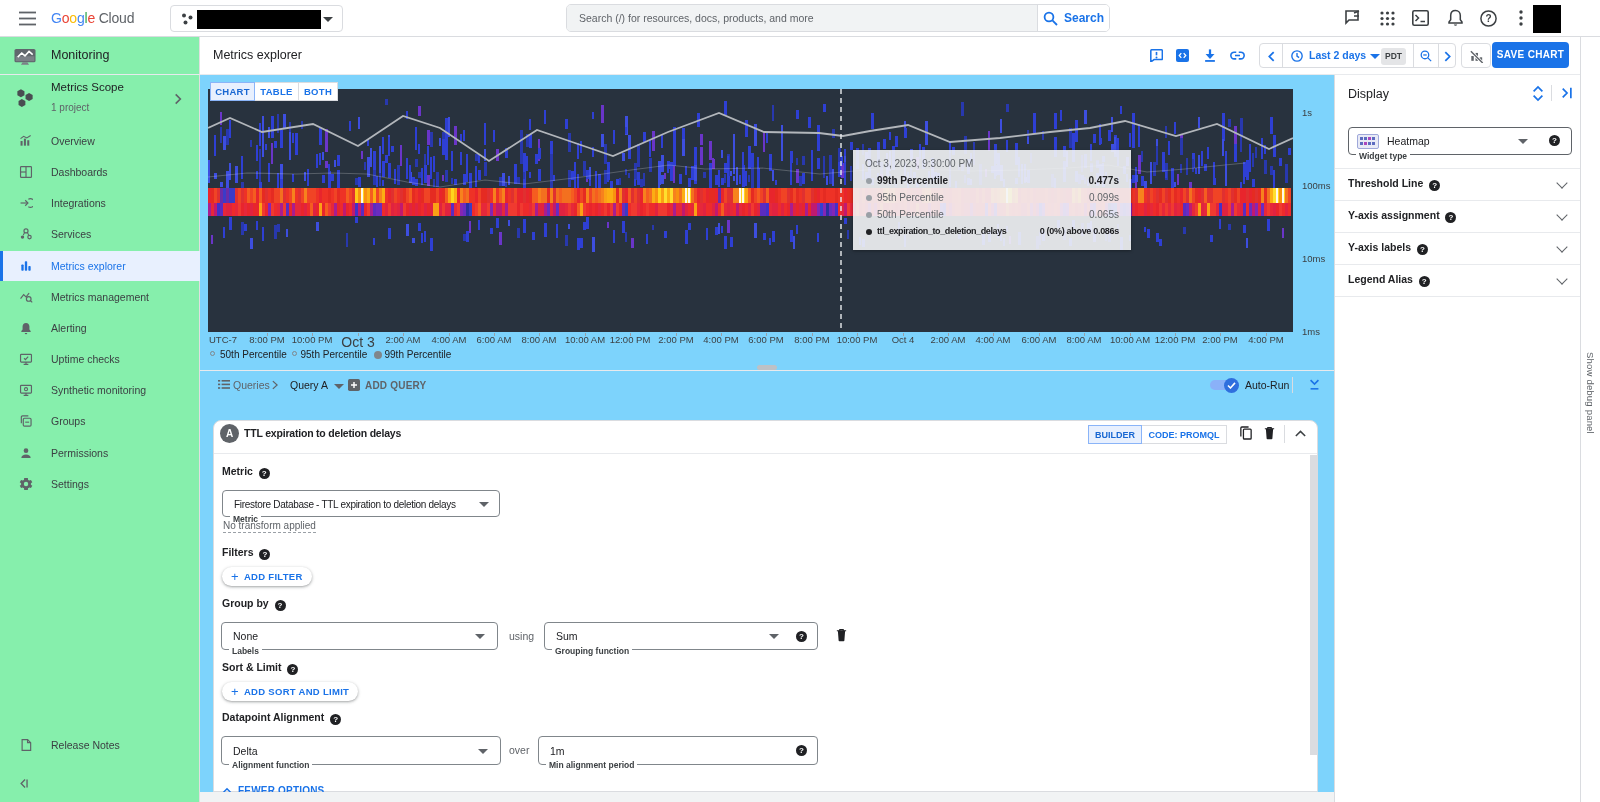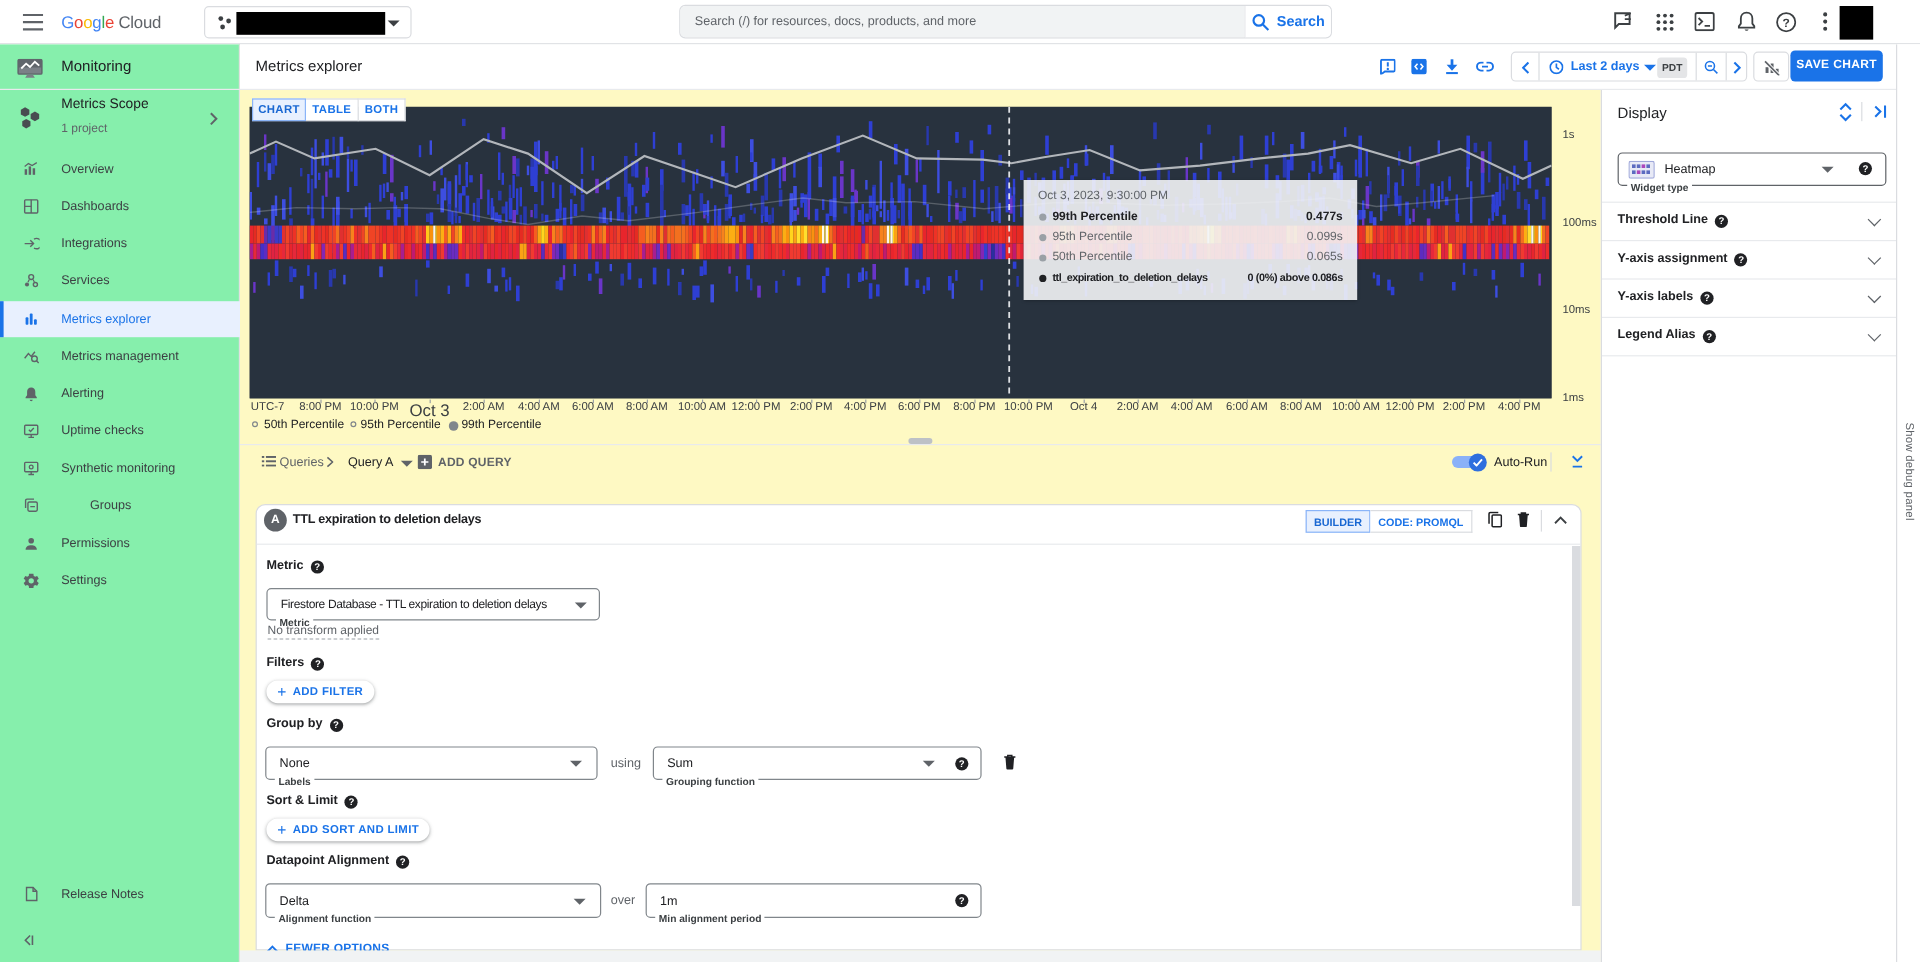--- a/index.html
+++ b/index.html
@@ -252,21 +252,21 @@
     <span>Uptime checks</span>
   </div>
   <div class="nav-item" style="top:338px;">
     <svg class="nic" viewBox="0 0 18 18">
         <rect x="2" y="3" width="14" height="10" rx="1" fill="none" stroke="#5f6368" stroke-width="1.5"></rect>
         <circle cx="9" cy="8" r="2" fill="none" stroke="#5f6368" stroke-width="1.4"></circle>
         <path d="M6 16h6M9 13v3" stroke="#5f6368" stroke-width="1.5"></path>
       </svg>
     <span>Synthetic monitoring</span>
   </div>
-  <div class="nav-item" style="top:369px;gap:24px;">
+  <div class="nav-item" style="top:369px;">
     <svg class="nic" viewBox="0 0 18 18">
         <rect x="5.5" y="5.5" width="10" height="10" rx="1.5" fill="none" stroke="#5f6368" stroke-width="1.5"></rect>
         <path d="M3 12V4a1.5 1.5 0 011.5-1.5H12" fill="none" stroke="#5f6368" stroke-width="1.5"></path>
         <line x1="8" y1="10.5" x2="13" y2="10.5" stroke="#5f6368" stroke-width="1.4"></line>
       </svg>
     <span>Groups</span>
   </div>
   <div class="nav-item" style="top:401px;">
     <svg class="nic" viewBox="0 0 18 18">
         <circle cx="9" cy="6" r="3" fill="#5f6368"></circle>
@@ -287,21 +287,21 @@
         <path d="M11 2v4h4" fill="none" stroke="#5f6368" stroke-width="1.5"></path>
       </svg>
     <span>Release Notes</span>
   </div>
   <svg class="ab" style="left:18px;top:741px" width="11" height="11" viewBox="0 0 14 14">
       <path d="M9 2L4 7l5 5" fill="none" stroke="#5f6368" stroke-width="1.7"></path>
       <line x1="11.5" y1="2" x2="11.5" y2="12" stroke="#5f6368" stroke-width="1.7"></line>
     </svg>
 </div>
 
-<div class="ab" id="main" style="left:200px;top:75px;width:1134px;height:727px;background:#fef9c3;">
+<div class="ab" id="main" style="left:200px;top:75px;width:1134px;height:727px;background:#7dd3fc;">
 
   <div class="ab" style="left:8px;top:14px;width:1085px;height:243px;background:#28323e;">
       <svg width="1085" height="243" viewBox="0 0 1085 243">
         <rect width="1085" height="243" fill="#28323e"></rect>
         <rect x="0" y="71" width="2" height="23" fill="#3d4ee0"></rect>
         <rect x="3" y="146" width="2" height="9" fill="#6a35c8"></rect>
         <rect x="6" y="46" width="2" height="21" fill="#2e3fd4"></rect>
         <rect x="6" y="84" width="3" height="6" fill="#3d4ee0"></rect>
         <rect x="12" y="38" width="2" height="16" fill="#2838ae"></rect>
         <rect x="12" y="23" width="2" height="13" fill="#6a35c8"></rect>

